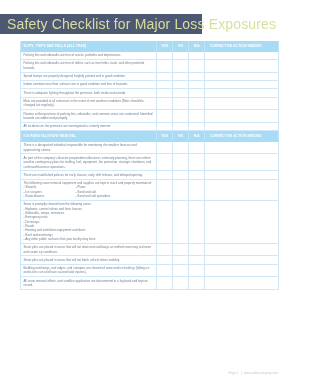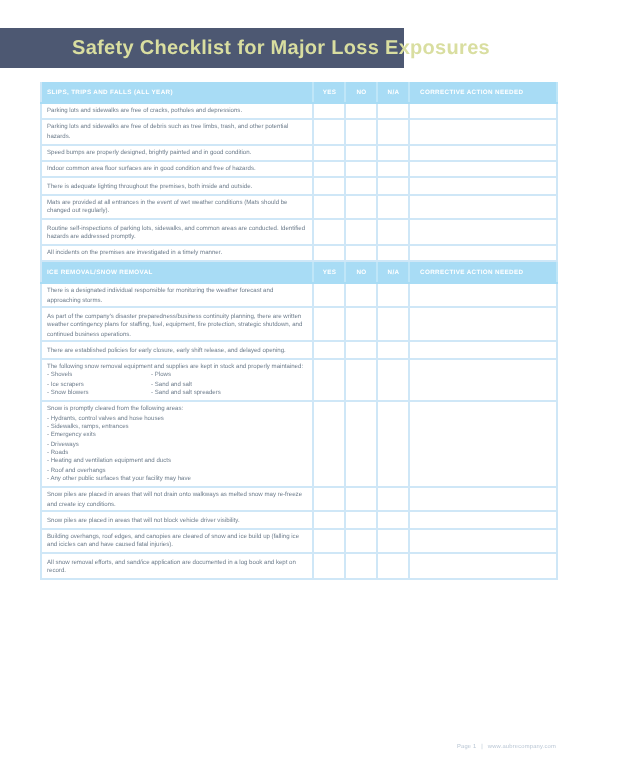--- a/index.html
+++ b/index.html
@@ -21,25 +21,25 @@
     left: 0;
     top: 14px;
     width: 202px;
     height: 20px;
     background: #4d5872;
     display: flex;
     align-items: center;
   }
   .title-bar .title-text {
     color: #d9dea0;
-    font-size: 10px;
+    font-size: 14px;
     letter-spacing: 0.15px;
-    padding-left: 36px;
+    padding-left: 7px;
     white-space: nowrap;
-    font-weight: 700;
+    font-weight: 400;
   }
 
   
   .sheet {
     position: absolute;
     left: 20px;
     top: 41px;
     width: 258px;
   }
 

